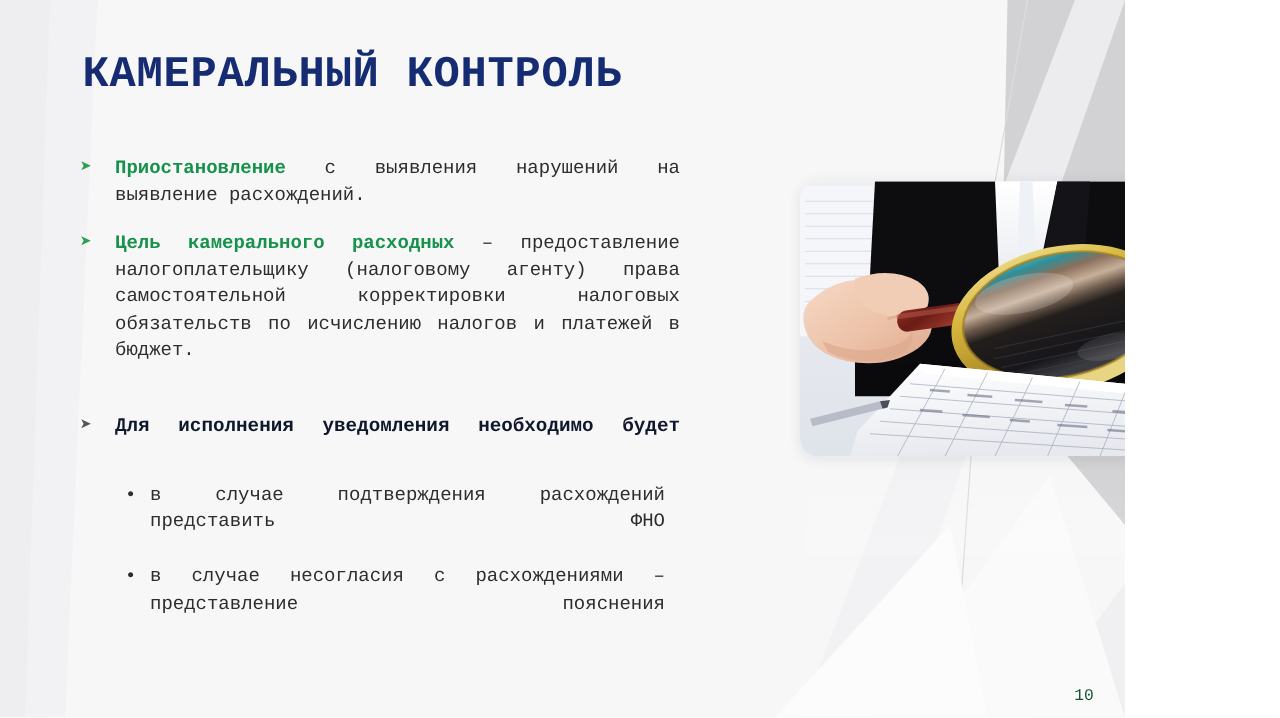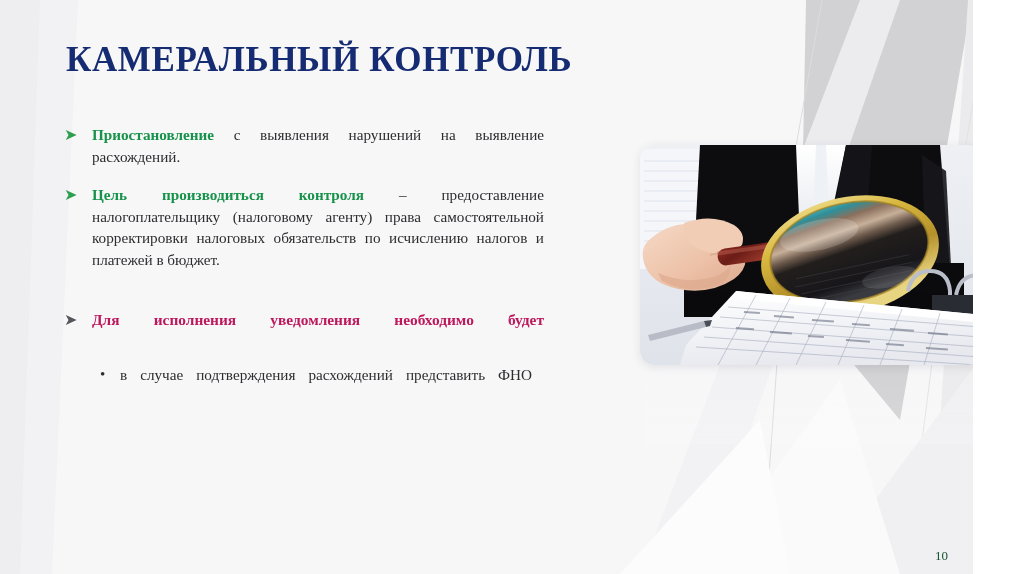--- a/index.html
+++ b/index.html
@@ -2,25 +2,25 @@
 <html><head>
 <meta charset="utf-8">
 <style>
   html, body {
     margin: 0;
     padding: 0;
     background: #ffffff;
   }
   #slide {
     position: relative;
-    width: 973px;
+    width: 900px;
     height: 574px;
     overflow: hidden;
     background: #f7f7f8;
-    font-family: Liberation Serif, serif;
+    font-family: Liberation Mono, monospace;
   }
 
   
   #bg-deco {
     position: absolute;
     left: 0; top: 0;
     width: 1024px; height: 574px;
     pointer-events: none;
   }
 
@@ -65,21 +65,21 @@
     color: #2d2d30;
     text-align: justify;
     text-justify: inter-word;
   }
   .para .lead {
     font-weight: bold;
     color: #17924b;
   }
   .para.bold-black {
     font-weight: bold;
-    color: #be185d;
+    color: #0f172a;
     font-size: 15.4px;
   }
   
   .para.stretch-last::after {
     content: "";
     display: inline-block;
     width: 100%;
   }
 
   .subbullets {
@@ -195,32 +195,33 @@
 
   <div id="content">
 
     <div class="arrow-block">
       <span class="arrow-marker green">➤</span>
       <div class="para"><span class="lead">Приостановление</span><span> с выявления нарушений на выявление расхождений.</span></div>
     </div>
 
     <div class="arrow-block">
       <span class="arrow-marker green">➤</span>
-      <div class="para"><span class="lead">Цель производиться контроля</span><span> – предоставление налогоплательщику (налоговому агенту) права самостоятельной корректировки налоговых обязательств по исчислению налогов и платежей в бюджет.</span></div>
+      <div class="para"><span class="lead">Цель камерального расходных</span><span> – предоставление налогоплательщику (налоговому агенту) права самостоятельной корректировки налоговых обязательств по исчислению налогов и платежей в бюджет.</span></div>
     </div>
 
     <div id="gap-block"></div>
 
     <div class="arrow-block" style="margin-bottom:9px;">
       <span class="arrow-marker dark">➤</span>
       <div class="para bold-black stretch-last">Для исполнения уведомления необходимо будет</div>
     </div>
 
     <ul class="subbullets">
       <li><span class="txt">в случае подтверждения расхождений представить ФНО</span></li>
+      <li><span class="txt">в случае несогласия с расхождениями – представление пояснения</span></li>
     </ul>
 
   </div>
 
   <div id="photo-wrap">
     <div id="photo">
       <svg width="342" height="220" viewBox="0 0 342 220">
         <defs>
           <linearGradient id="bgDeskG" x1="0" y1="0" x2="0" y2="1">
             <stop offset="0%" stop-color="#eef0f4"></stop>

